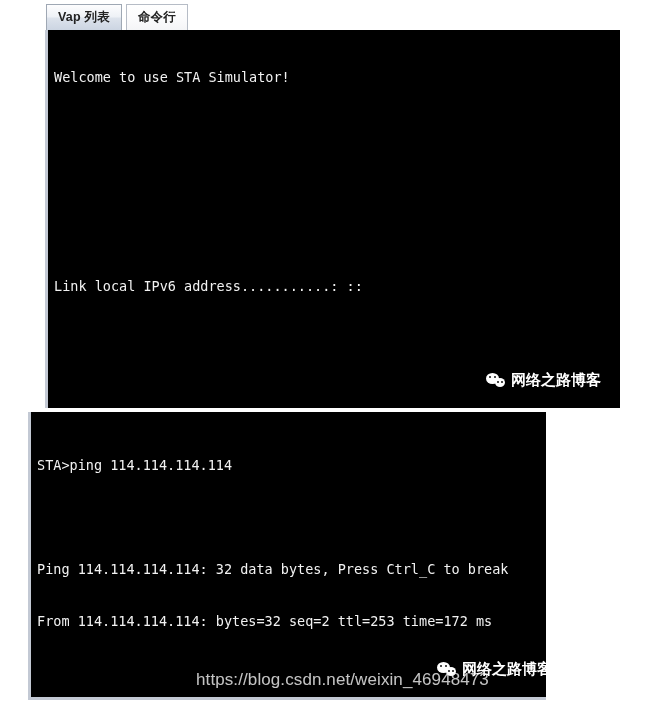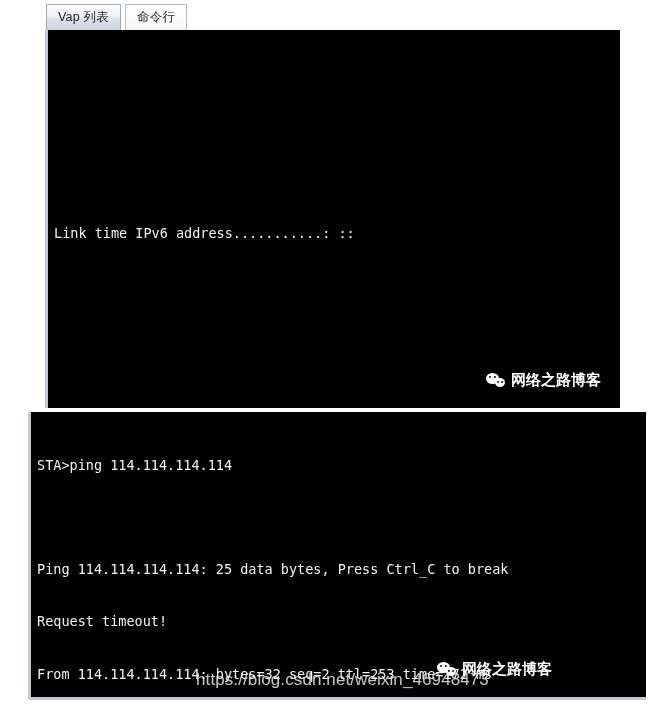--- a/index.html
+++ b/index.html
@@ -32,20 +32,21 @@
     display: flex;
     align-items: center;
     justify-content: center;
     font-size: 12.5px;
     color: #232323;
     border: 1px solid #9fa8b4;
     border-bottom: none;
     background: linear-gradient(to bottom, #fdfdfe 0%, #eef1f6 48%, #dde3ec 52%, #ccd5e2 100%);
     white-space: nowrap;
     letter-spacing: 0.2px;
+    font-weight: bold;
   }
   .tab.active {
     background: linear-gradient(to bottom, #ffffff 0%, #fbfbfc 55%, #f4f5f7 100%);
     border-color: #b6bcc6;
     align-items: center;
   }
 
   
   .console {
     position: absolute;
@@ -62,21 +63,21 @@
     left: 45px;
     top: 30px;
     width: 575px;
     height: 378px;
     border-left: 3px solid #c3c9d4;
     padding: 4px 0 0 6px;
   }
   #console-ping {
     left: 28px;
     top: 412px;
-    width: 618px;
+    width: 518px;
     height: 288px;
     border-left: 3px solid #c3c9d4;
     border-bottom: 3px solid #c3c9d4;
     padding: 10px 0 0 6px;
   }
   .line { height: 17.4px; }
   .line.blank { height: 17.4px; }
 
   
   .wechat-wm {
@@ -138,45 +139,45 @@
 <div id="tab-bar">
   <div class="tab">
     <span>Vap 列表</span>
   </div>
   <div class="tab active">
     <span>命令行</span>
   </div>
 </div>
 
 <div class="console" id="console-ipconfig">
-  <div class="line blank"></div>
-  <div class="line blank"></div>
-  <div class="line blank"></div>
-  <div class="line">Link time IPv6 address...........: ::</div>
+  <div class="line">Welcome to use STA Simulator!</div>
+  <div class="line blank"></div>
+  <div class="line blank"></div>
+  <div class="line blank"></div>
+  <div class="line">Link local IPv6 address...........: ::</div>
   
   
   
   
   
   
   
   
   
   
   
   
   
   
 </div>
 
 <div class="console" id="console-ping">
   <div class="line">STA&gt;ping 114.114.114.114</div>
   <div class="line blank"></div>
-  <div class="line">Ping 114.114.114.114: 25 data bytes, Press Ctrl_C to break</div>
-  <div class="line">Request timeout!</div>
+  <div class="line">Ping 114.114.114.114: 32 data bytes, Press Ctrl_C to break</div>
   <div class="line">From 114.114.114.114: bytes=32 seq=2 ttl=253 time=172 ms</div>
   
   
   
   
   
   
   
   
   

